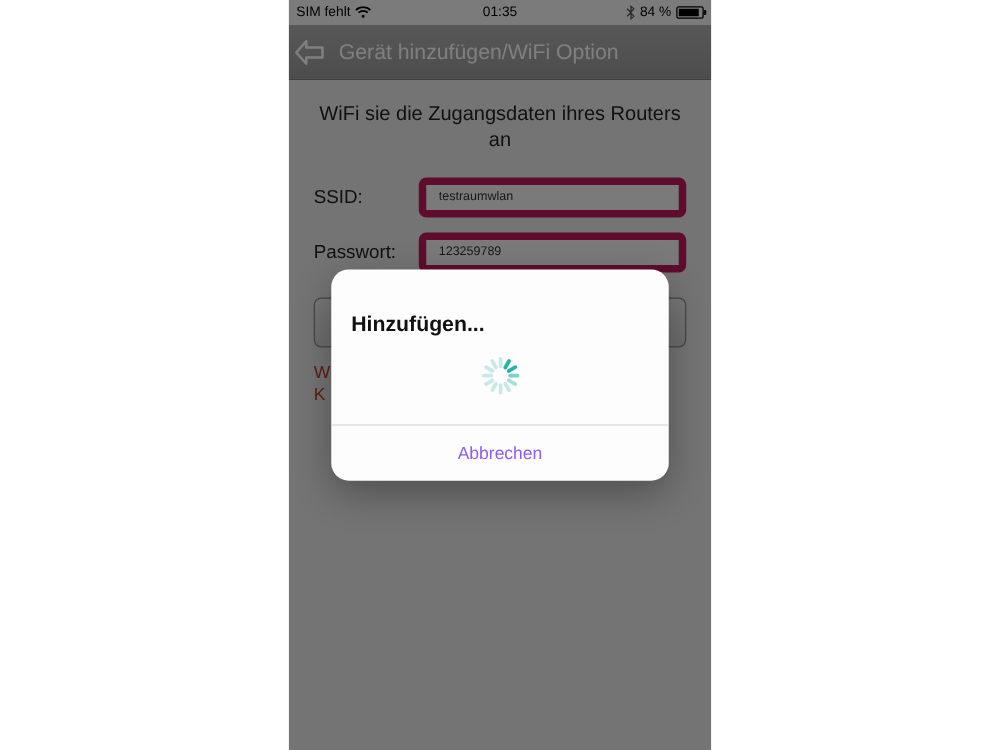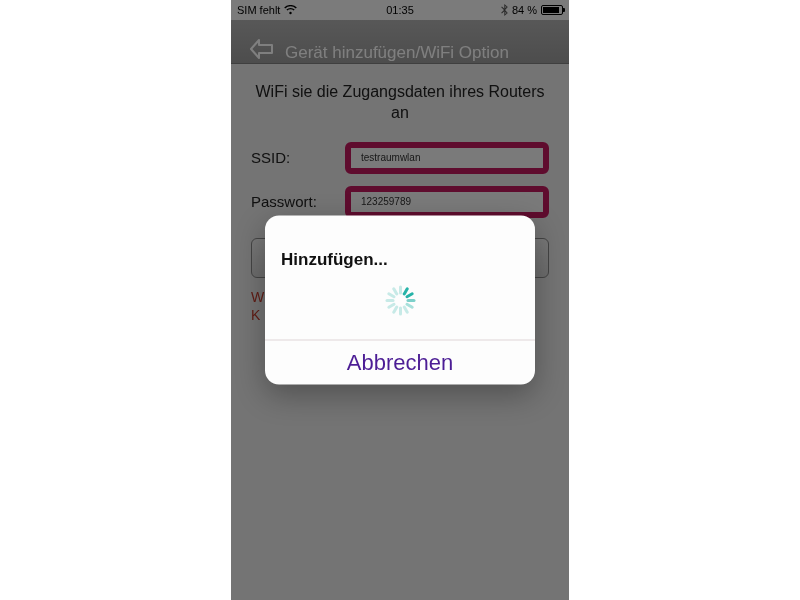--- a/index.html
+++ b/index.html
@@ -49,22 +49,22 @@
     width: 22px; height: 10px; border: 1px solid #000; border-radius: 2px;
     position: relative; display: inline-block;
   }
   .battery::after { content:""; position:absolute; right:-3px; top:2px; width:2px; height:4px; background:#000; border-radius:0 1px 1px 0;}
   .battery .fill { position:absolute; left:1px; top:1px; bottom:1px; width:80%; background:#000; }
   
   .nav-bar {
     height: 44px;
     background: linear-gradient(#b0b0b0,#9a9a9a);
     display: flex;
-    align-items: flex-end;
-    padding: 0 16px;
+    align-items: center;
+    padding: 0 2px;
     gap: 8px;
     color: #fff;
     z-index: 1;
     position: relative;
     border-bottom: 1px solid #7e7e7e;
   }
   .back-arrow {
     width: 30px; height: 28px;
     display:flex; align-items:center; justify-content:center;
     cursor: pointer;
@@ -84,21 +84,20 @@
     text-align: center;
     font-size: 16px;
     color: #222;
     margin-bottom: 18px;
     line-height: 1.3;
   }
   .form-row {
     display: flex;
     align-items: center;
     margin-bottom: 12px;
-    gap: 10px;
   }
   .form-label {
     width: 84px;
     font-size: 15px;
     color: #222;
   }
   .text-input {
     flex: 1;
     height: 32px;
     background: #f4f4f4;
@@ -162,22 +161,22 @@
   }
   .modal-sep {
     height: 1px;
     background: #e0d6d8;
   }
   .modal-cancel {
     height: 44px;
     display: flex;
     align-items: center;
     justify-content: center;
-    color: #4c1d95;
-    font-size: 22px;
+    color: #8b5cf6;
+    font-size: 14px;
     font-weight: 400;
     cursor: pointer;
   }
 </style>
 </head>
 <body>
 
 <div class="phone-frame">
 
   <div class="status-bar">

